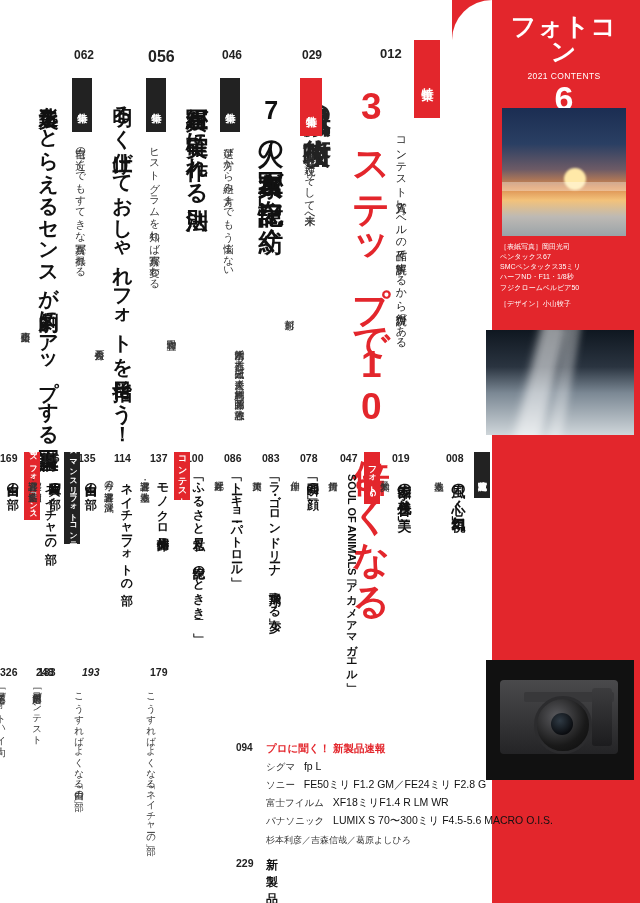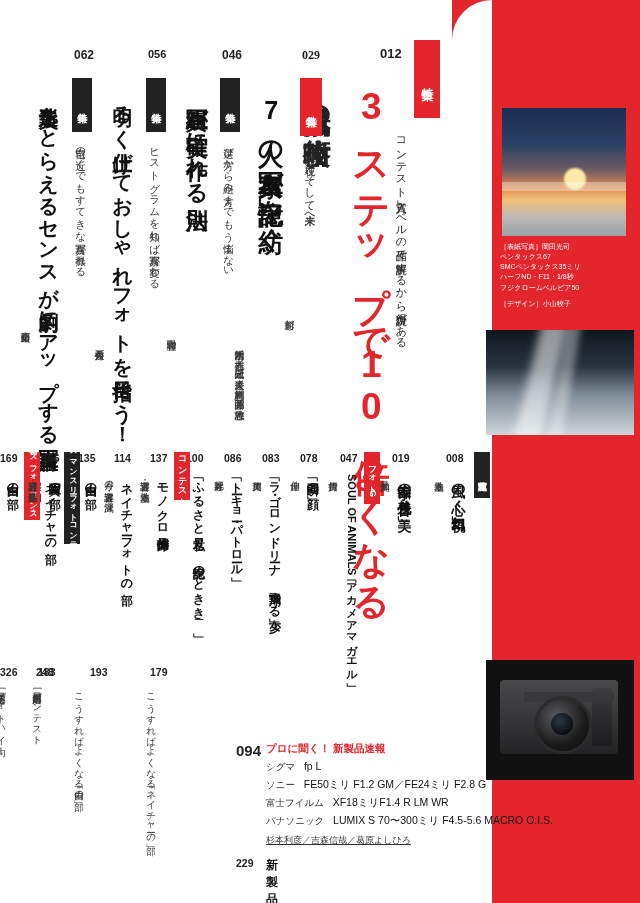--- a/index.html
+++ b/index.html
@@ -137,21 +137,21 @@
   .feat1 .lead{
     position:absolute;top:90px;left:36px;
     font-size:11px;color:#222;line-height:1.3;
   }
   .feat1 .byline{
     position:absolute;top:272px;left:-76px;font-size:10px;color:#333;
   }
 
   
   .feat2{position:absolute;top:42px;left:276px;height:400px;}
-  .feat2 .num{position:absolute;top:6px;left:26px;font-size:12px;font-weight:bold;color:#222;font-family:Liberation Serif, serif;}
+  .feat2 .num{position:absolute;top:6px;left:26px;font-size:12px;font-weight:bold;color:#222;}
   .feat2 .badge{
     position:absolute;top:36px;left:24px;width:22px;height:58px;
     background:#e3262c;color:#fff;font-size:11px;font-weight:bold;
     display:flex;align-items:center;justify-content:center;
   }
   .feat2 .sub{position:absolute;top:104px;left:26px;font-size:11px;color:#333;}
   .feat2 .title{position:absolute;top:54px;left:-18px;font-size:25px;font-weight:bold;color:#111;line-height:1.05;}
   .feat2 .byline{position:absolute;top:300px;left:-44px;font-size:10px;color:#333;}
 
   
@@ -161,21 +161,21 @@
     position:absolute;top:36px;left:20px;width:20px;height:54px;
     background:#222;color:#fff;font-size:10px;font-weight:bold;
     display:flex;align-items:center;justify-content:center;
   }
   .feat3 .sub{position:absolute;top:98px;left:22px;font-size:10.5px;color:#333;}
   .feat3 .title{position:absolute;top:50px;left:-14px;font-size:22px;font-weight:bold;color:#111;line-height:1.05;}
   .feat3 .byline{position:absolute;top:290px;left:-36px;font-size:10px;color:#333;}
 
   
   .feat4{position:absolute;top:42px;left:126px;height:400px;}
-  .feat4 .num{position:absolute;top:6px;left:22px;font-size:11px;font-weight:bold;color:#222;}
+  .feat4 .num{position:absolute;top:6px;left:22px;font-size:16px;font-weight:bold;color:#222;}
   .feat4 .badge{
     position:absolute;top:36px;left:20px;width:20px;height:54px;
     background:#222;color:#fff;font-size:10px;font-weight:bold;
     display:flex;align-items:center;justify-content:center;
   }
   .feat4 .sub{position:absolute;top:98px;left:22px;font-size:10.5px;color:#333;}
   .feat4 .title{position:absolute;top:50px;left:-14px;font-size:20px;font-weight:bold;color:#111;line-height:1.05;}
   .feat4 .byline{position:absolute;top:300px;left:-34px;font-size:10px;color:#333;}
 
   
@@ -217,37 +217,43 @@
     width:16px;
   }
   .tagdark{
     position:absolute;background:#222;color:#fff;font-size:9px;font-weight:bold;
     display:flex;align-items:center;justify-content:center;
     width:16px;
   }
 
   
   .bottom{position:absolute;left:236px;top:742px;width:250px;}
-  .bottom .pg{position:absolute;left:0;top:0;font-size:15px;font-weight:bold;color:#222;}
+  .bottom .pg{position:absolute;left:0;top:0;font-size:10px;font-weight:bold;color:#222;}
   .bottom .hd{position:absolute;left:30px;top:0;font-size:10.5px;font-weight:bold;color:#e3262c;}
   .bottom .ln{position:absolute;left:30px;font-size:10.5px;color:#111;white-space:nowrap;}
   .bottom .brand{font-size:9.5px;color:#333;}
   .bottom .credit{position:absolute;left:30px;font-size:9px;color:#333;}
   .news{position:absolute;left:236px;top:857px;}
   .news .pg{position:absolute;left:0;top:0;font-size:10.5px;font-weight:bold;color:#222;}
   .news .tx{position:absolute;left:30px;top:0;font-size:12px;font-weight:bold;color:#111;}
 </style>
 </head>
 <body>
 
 <div class="page">
 
   <div class="red-panel"></div>
   <div class="red-round"></div>
 
+  <div class="masthead">
+    <div class="logo">フォトコン</div>
+    <div class="contents-line">2021 CONTENTS</div>
+    <div class="issue-num">6</div>
+    <div class="issue-month">JUNE</div>
+  </div>
 
   <div class="cover-thumb">
     <div class="sun"></div>
     <div class="band"></div>
   </div>
 
   <div class="cover-cap">
     <div>［表紙写真］岡田光司</div>
     <div>ペンタックス67</div>
     <div>SMCペンタックス35ミリ</div>
@@ -399,21 +405,21 @@
       </div>
 
       <div class="col" style="left:-4px;height:110px;">
         <div class="pg" style="left:42px;">183</div>
         <div class="tagdark vmix" style="left:68px;top:-214px;height:92px;font-size:8px;">中・上級コース マンスリーフォトコンテスト</div>
         <div class="ttl vtext" style="left:46px;top:-192px;font-size:12px;">ネイチャーの部</div>
         <div class="sub vtext" style="left:30px;top:-192px;">審査・選評 喜多鮎子</div>
       </div>
 
       <div class="col" style="left:78px;height:110px;">
-        <div class="pg" style="left:12px;">193</div>
+        <div class="pg" style="left:4px;font-style:italic;">193</div>
         <div class="sub vtext" style="left:-6px;top:20px;">こうすればよくなる「自由の部」</div>
       </div>
 
       <div class="col" style="left:-4px;height:110px;">
         <div class="pg" style="left:4px;">326</div>
         <div class="sub vtext" style="left:-2px;top:20px;">［応募規定］フォトハイ句！</div>
       </div>
 
       <div class="col" style="left:36px;height:110px;">
         <div class="pg" style="left:0;">248</div>
@@ -436,21 +442,21 @@
       &nbsp;&nbsp;<span>FE50ミリ F1.2 GM／FE24ミリ F2.8 G</span>
     </div>
     <div class="ln" style="top:54px;">
       <span class="brand">富士フイルム</span>
       &nbsp;&nbsp;<span>XF18ミリF1.4 R LM WR</span>
     </div>
     <div class="ln" style="top:72px;">
       <span class="brand">パナソニック</span>
       &nbsp;&nbsp;<span>LUMIX S 70〜300ミリ F4.5-5.6 MACRO O.I.S.</span>
     </div>
-    <div class="credit" style="top:92px;text-decoration:underline;">杉本利彦／吉森信哉／葛原よしひろ</div>
+    <div class="credit" style="top:92px;">杉本利彦／吉森信哉／葛原よしひろ</div>
   </div>
 
   <div class="news">
     <div class="pg">229</div>
     <div class="tx">新製品ニュース</div>
   </div>
 
 </div>
 
 </body></html>

